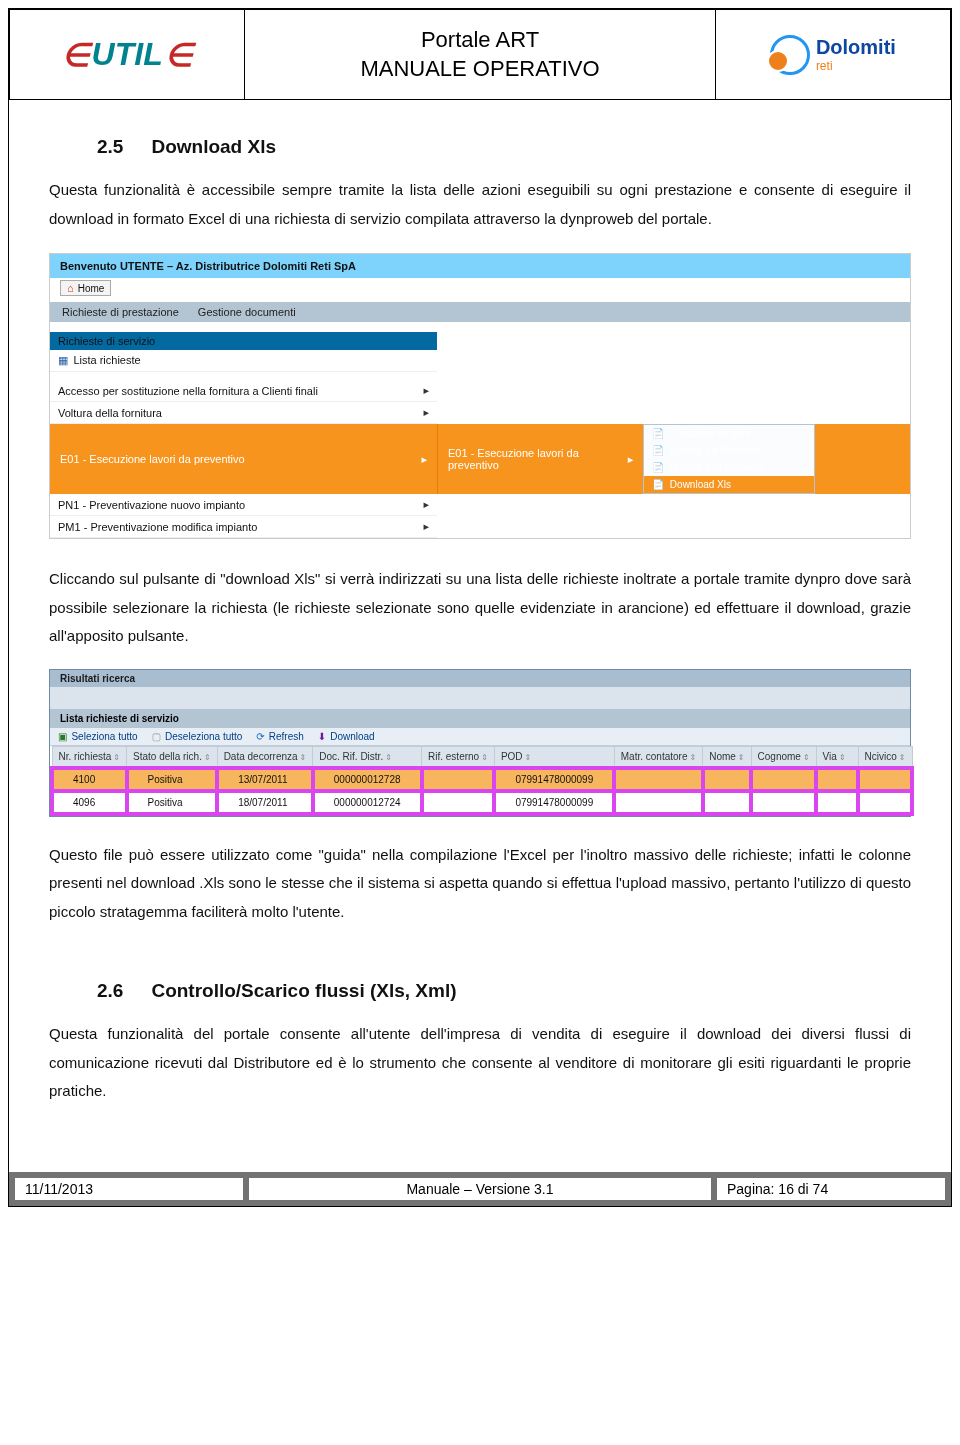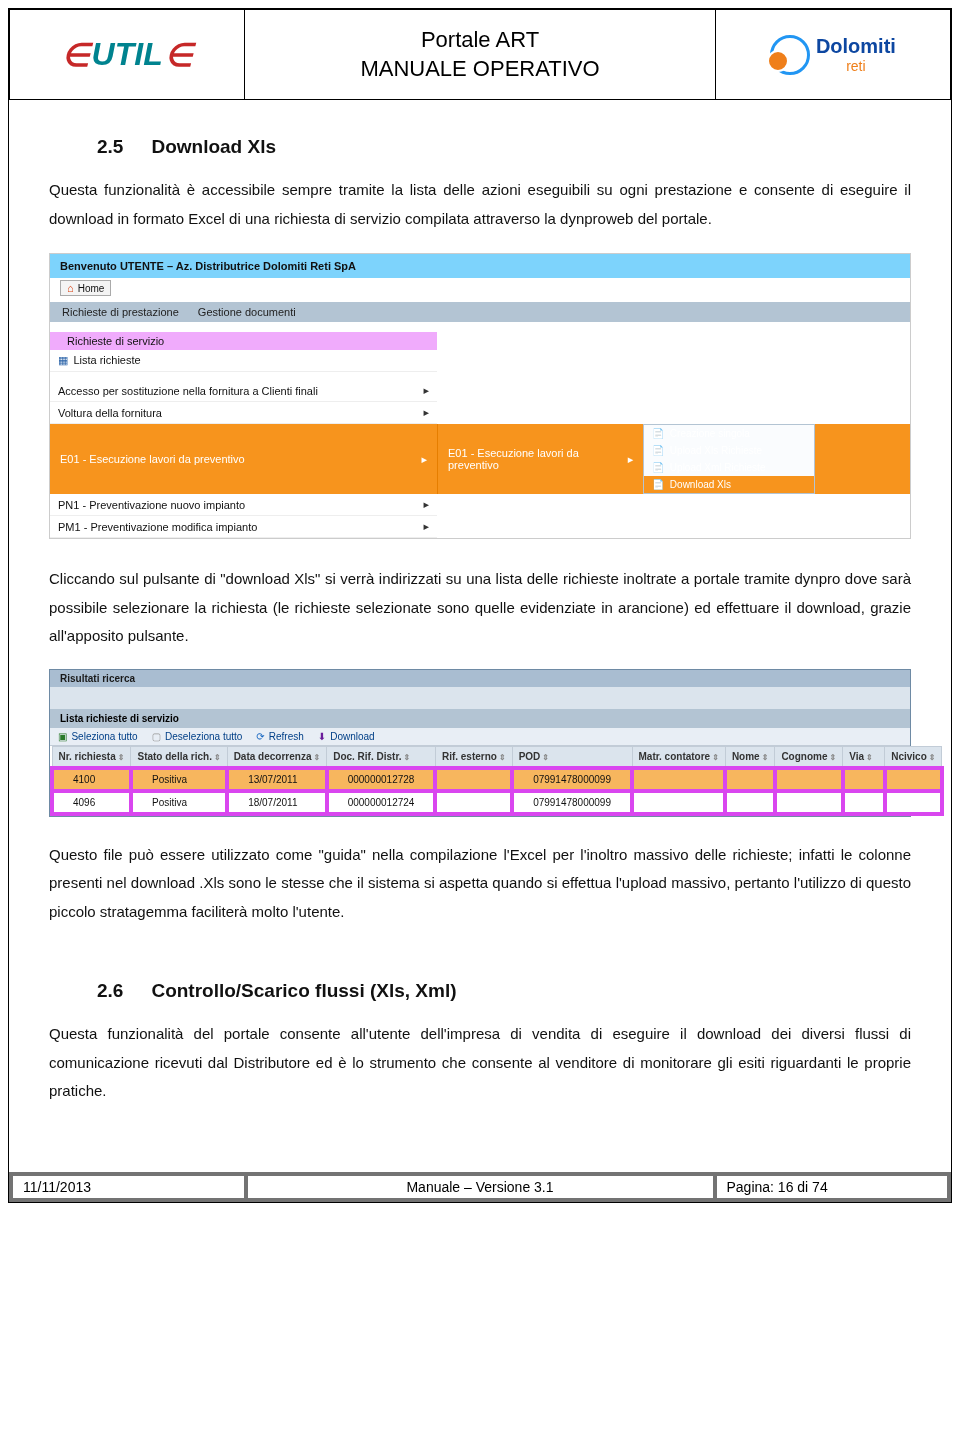--- a/index.html
+++ b/index.html
@@ -10,56 +10,56 @@
   .logo-cell { width: 25%; }
   .title-cell { width: 50%; font-size: 22px; font-weight: normal; line-height: 1.3; }
   .eutile-logo { display: flex; align-items: center; justify-content: center; gap: 2px; }
   .eutile-logo .eu { color: #c62828; font-size: 32px; font-weight: bold; font-style: italic; }
   .eutile-logo .txt { color: #00838f; font-size: 32px; font-weight: bold; font-style: italic; }
   .dolomiti-logo { display: flex; align-items: center; justify-content: center; gap: 6px; }
   .dolomiti-icon { width: 40px; height: 40px; border-radius: 50%; border: 3px solid #2196f3; display: flex; align-items: center; justify-content: center; position: relative; }
   .dolomiti-icon::before { content: ""; width: 18px; height: 18px; background: #ef7f1a; border-radius: 50%; position: absolute; left: -6px; top: 12px; border: 2px solid #fff; }
   .dolomiti-text { text-align: left; }
   .dolomiti-text .main { color: #0d47a1; font-size: 20px; font-weight: bold; }
-  .dolomiti-text .sub { color: #ef7f1a; font-size: 14px; text-align: center; }
+  .dolomiti-text .sub { color: #ef7f1a; font-size: 12px; text-align: left; }
   .content { padding: 24px 40px; font-size: 15px; color: #111; }
   .section-heading { font-size: 19px; font-weight: bold; margin: 12px 0 18px 28px; }
   .section-heading .num { margin-right: 28px; margin-left: 20px; }
   p.body-text { text-align: justify; line-height: 1.9; margin-bottom: 14px; }
   .screenshot1 { margin: 20px 0 26px 0; font-size: 11px; border: 1px solid #ccc; background: #fff; }
   .ss1-welcome { padding: 6px 10px; font-weight: bold; background: #7dd3fc; }
   .ss1-home { padding: 2px 10px 6px; }
   .ss1-homebtn { display: inline-flex; align-items: center; gap: 4px; border: 1px solid #aaa; background: #f4f4f4; padding: 1px 6px; font-size: 10px; }
   .ss1-homebtn .house { color: #d84315; font-size: 11px; }
   .ss1-menubar { background: #b3c4d3; padding: 4px 12px; color: #222; }
   .ss1-menubar span { margin-right: 16px; }
-  .ss1-sidebar-title { background: #f0abfc; padding: 3px 17px; }
+  .ss1-sidebar-title { background: #0369a1; padding: 3px 8px; }
   .ss1-list-row { padding: 4px 8px; border-bottom: 1px solid #eee; display: flex; align-items: center; justify-content: space-between; }
   .ss1-list-icon { margin-right: 5px; }
   .ss1-left { width: 45%; }
   .ss1-orange { background: #f7941d; color: #fff; display: flex; width: 100%; }
   .ss1-orange-left { width: 45%; padding: 4px 10px; display: flex; justify-content: space-between; align-items: center; }
   .ss1-orange-mid { width: 24%; padding: 4px 10px; border-left: 1px solid #e67e00; display: flex; justify-content: space-between; align-items: center; }
   .ss1-submenu { border: 1px solid #b3c4d3; background: #fafcfe; width: 20%; font-size: 10px; }
   .ss1-submenu .srow { padding: 3px 8px; display: flex; align-items: center; gap: 5px; }
   .ss1-submenu .srow.seld { background: #f7941d; color: #fff; }
   .arrow { color: #333; }
   .screenshot2 { margin: 18px 0 24px 0; font-size: 10px; border: 1px solid #6e8aa4; }
   .ss2-top { background: #a9bdd1; padding: 3px 10px; font-weight: bold; color: #1a1a1a; }
   .ss2-blank { background: #dbe4ed; height: 22px; }
   .ss2-subhead { background: #b3c4d3; padding: 4px 10px; font-weight: bold; color: #000; }
   .ss2-toolbar { background: #e8eef5; padding: 3px 8px; display: flex; gap: 14px; border-bottom: 1px solid #c2ccd7; }
   .ss2-tbtn { display: inline-flex; align-items: center; gap: 4px; color: #003f87; }
   .ss2-grid { width: 100%; border-collapse: collapse; }
-  .ss2-grid th { background: #dbe4ed; color: #333; font-weight: bold; text-align: left; padding: 4px 6px; border: 1px solid #c2ccd7; font-size: 10px; white-space: nowrap; }
+  .ss2-grid th { background: #dbe4ed; color: #333; font-weight: normal; text-align: left; padding: 4px 6px; border: 1px solid #c2ccd7; font-size: 10px; white-space: nowrap; }
   .ss2-grid td { padding: 4px 19px; border: 4px solid #d946ef; background: #fff; white-space: nowrap; }
   .ss2-grid tr.sel td { background: #f7b65e; }
   .sort { color: #888; font-size: 8px; margin-left: 2px; }
   .footer-table { width: 100%; border-collapse: collapse; font-size: 14px; }
-  .footer-table td { border: 4px solid #737373; padding: 3px 10px; margin-left: 32px; }
+  .footer-table td { border: 6px solid #737373; padding: 3px 10px; margin-left: 32px; }
   .footer-table .c1 { width: 25%; }
   .footer-table .c2 { width: 50%; text-align: center; }
   .footer-table .c3 { width: 25%; }
   .sp { height: 28px; }
 </style>
 </head>
 <body>
 
 <div class="page">
   <table class="header-table">

